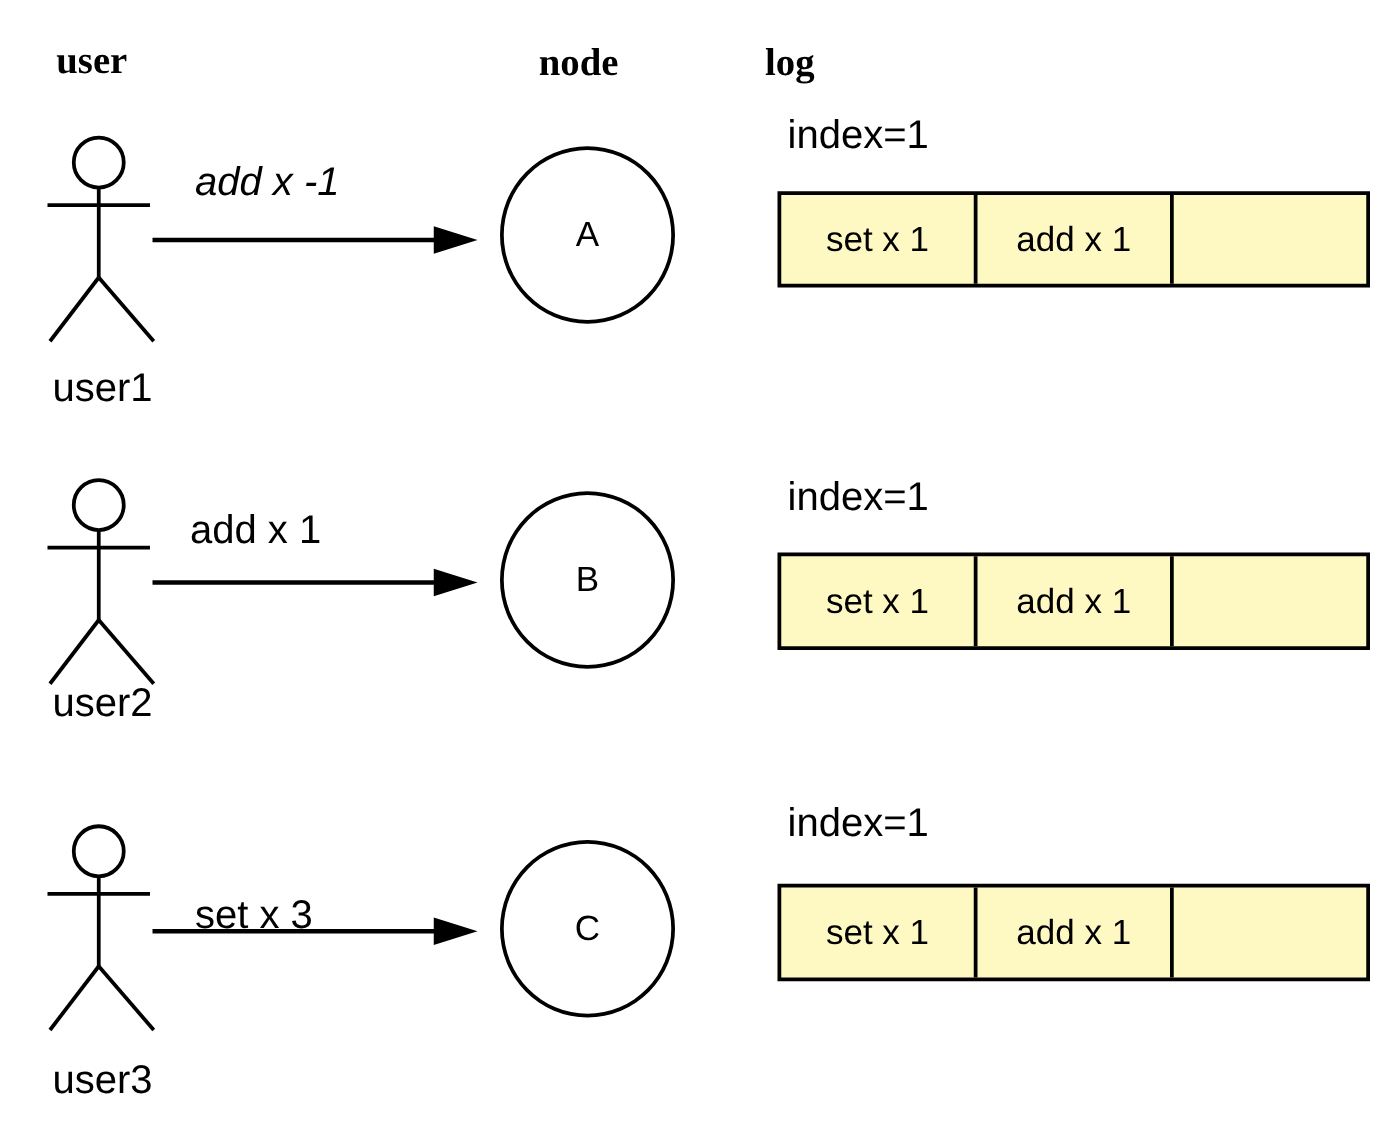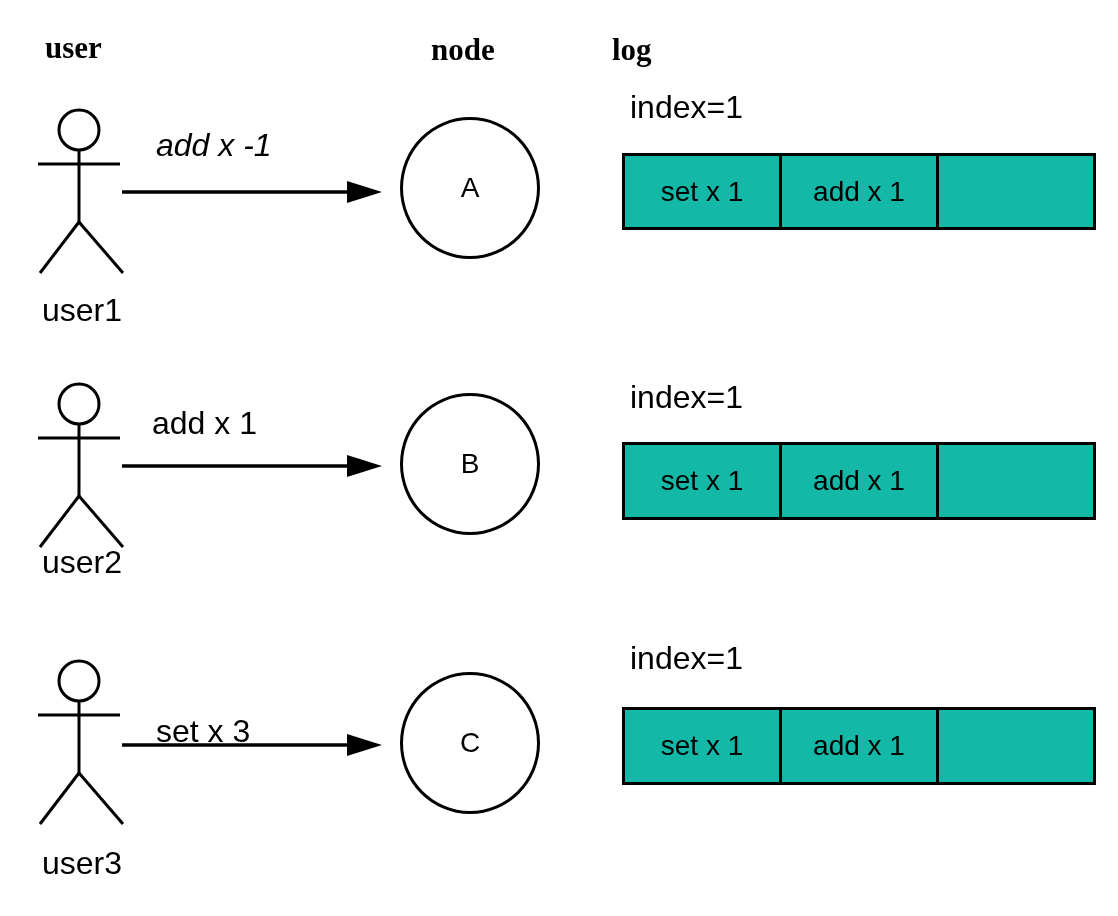--- a/index.html
+++ b/index.html
@@ -29,21 +29,21 @@
     position: absolute;
     font-size: 32px;
     line-height: 1.15;
     white-space: nowrap;
   }
   .log-table {
     position: absolute;
     display: flex;
     box-sizing: border-box;
     border: 3px solid #000000;
-    background: #14b8a6;
+    background: #fef9c3;
   }
   .log-cell {
     flex: 1 1 0;
     display: flex;
     align-items: center;
     justify-content: center;
     font-size: 28px;
     border-right: 3px solid #000000;
   }
   .log-cell:last-child { border-right: none; }

